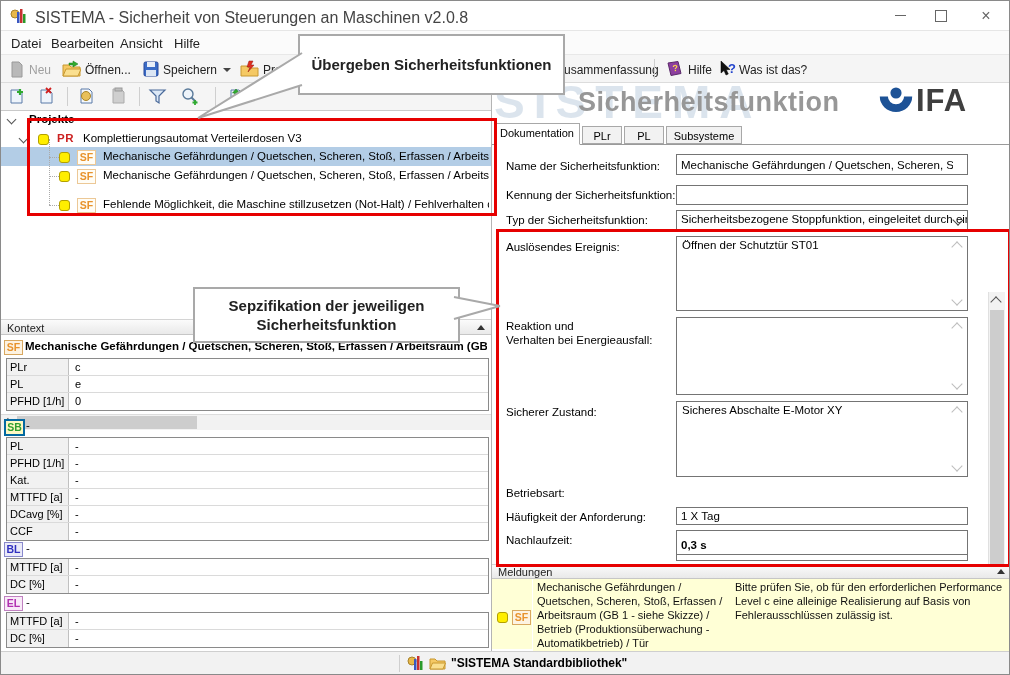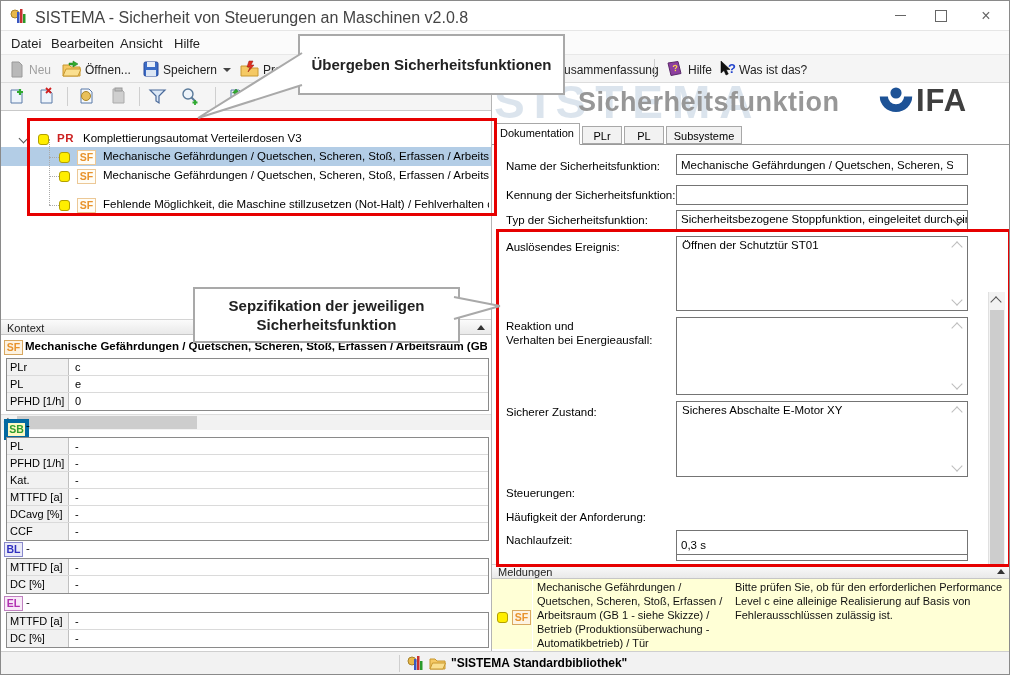--- a/index.html
+++ b/index.html
@@ -35,21 +35,21 @@
   .dotstub{position:absolute;border-top:1px dotted #aaa;height:0;}
   .hscroll{position:absolute;left:0;top:303px;width:490px;height:15px;background:#f2f2f2;border-top:1px solid #dcdcdc;}
   .hthumb{position:absolute;left:16px;top:1px;width:180px;height:13px;background:#cdcdcd;}
   .chev-left{display:inline-block;width:5px;height:5px;border-left:1.5px solid #555;border-bottom:1.5px solid #555;transform:rotate(45deg);}
   
   .panelhead{background:linear-gradient(#fbfbfb,#e9e9e9);border-top:1px solid #d4d4d4;border-bottom:1px solid #c6c6c6;font-size:11px;color:#222;}
   .tri-up{width:0;height:0;border-left:4px solid transparent;border-right:4px solid transparent;border-bottom:5px solid #333;}
   
   .kbadge{position:absolute;width:17px;height:13px;line-height:13px;text-align:center;font-weight:bold;font-size:10.5px;}
   .b-sf{color:#e8932c;background:#fdf3e2;border:1px solid #d8a860;}
-  .b-sb{color:#2f9e2f;background:#fef9c3;border:4px solid #0369a1;text-align:center;}
+  .b-sb{color:#2f9e2f;background:#fef9c3;border:2px solid #0369a1;text-align:center;}
   .b-bl{color:#3030c0;background:#eaeaf8;border:1px solid #8888cc;}
   .b-el{color:#b030b0;background:#f8eaf8;border:1px solid #c080c0;}
   .ksec{position:absolute;font-size:11.5px;}
   .ktable{position:absolute;left:5px;width:481px;border:1px solid #8a8a8a;background:#fff;}
   .krow{display:flex;height:17px;border-bottom:1px solid #dadada;font-size:11px;box-sizing:border-box;}
   .krow:last-child{border-bottom:none;}
   .klabel{width:62px;background:#f1f1f1;border-right:1px solid #c0c0c0;padding:2px 0 0 3px;box-sizing:border-box;white-space:nowrap;}
   .kval{padding:2px 0 0 6px;}
   
   .vsplit{left:490px;top:82px;width:1px;height:568px;background:#b4b4b4;}
@@ -181,20 +181,24 @@
     </svg>
   </div>
 
   <div class="abs treepanel">
     <div class="selrow" style="top:36px"></div>
     <div class="dotline" style="left:48px;top:28px;height:66px"></div>
     <div class="dotstub" style="left:48px;top:46px;width:10px"></div>
     <div class="dotstub" style="left:48px;top:65px;width:10px"></div>
     <div class="dotstub" style="left:48px;top:94px;width:10px"></div>
 
+    <div class="trow" style="top:1px">
+      <span class="chev" style="position:absolute;left:7px;top:4px"></span>
+      <b style="position:absolute;left:28px;top:1px">Projekte</b>
+    </div>
 
     <div class="trow" style="top:19px">
       <span class="chev" style="position:absolute;left:19px;top:5px"></span>
       <span class="dot" style="left:37px;top:4px"></span>
       <span class="badge-pr" style="left:56px;top:2px">PR</span>
       <span style="position:absolute;left:82px;top:2px">Komplettierungsautomat Verteilerdosen V3</span>
     </div>
 
     <div class="trow" style="top:37px">
       <span class="dot" style="left:58px;top:4px"></span>
@@ -340,24 +344,25 @@
       <span class="tchev down" style="right:6px;bottom:6px"></span>
     </div>
 
     <span class="flabel" style="left:14px;top:261px">Sicherer Zustand:</span>
     <div class="fta" style="left:184px;top:256px;width:292px;height:76px">
       <span>Sicheres Abschalte E-Motor XY</span>
       <span class="tchev up" style="right:6px;top:6px"></span>
       <span class="tchev down" style="right:6px;bottom:6px"></span>
     </div>
 
-    <span class="flabel" style="left:14px;top:342px">Steuerungen:</span>
+    <span class="flabel" style="left:14px;top:342px">Betriebsart:</span>
     <span class="flabel" style="left:14px;top:366px">Häufigkeit der Anforderung:</span>
+    <input class="finput" style="left: 184px; top: 362px; width: 292px; height: 18px;" value="1 X Tag">
     <span class="flabel" style="left:14px;top:389px">Nachlaufzeit:</span>
-    <input class="finput" style="left: 184px; top: 385px; width: 292px; height: 30px;" value="0,3 s">
+    <input class="finput" style="left: 184px; top: 385px; width: 292px; height: 30px; font-weight: bold;" value="0,3 s">
     <div class="abs" style="left:184px;top:409px;width:292px;height:7px;border:1px solid #747474;background:#fff"></div>
 
     <div class="vscroll">
       <span class="tchev up" style="right:5px;top:6px;border-color:#555"></span>
       <div class="abs" style="left:1px;top:18px;width:14px;height:295px;background:#cdcdcd"></div>
 
     </div>
   </div>
 
   <div class="abs panelhead" style="left:491px;top:563px;width:519px;height:15px">

